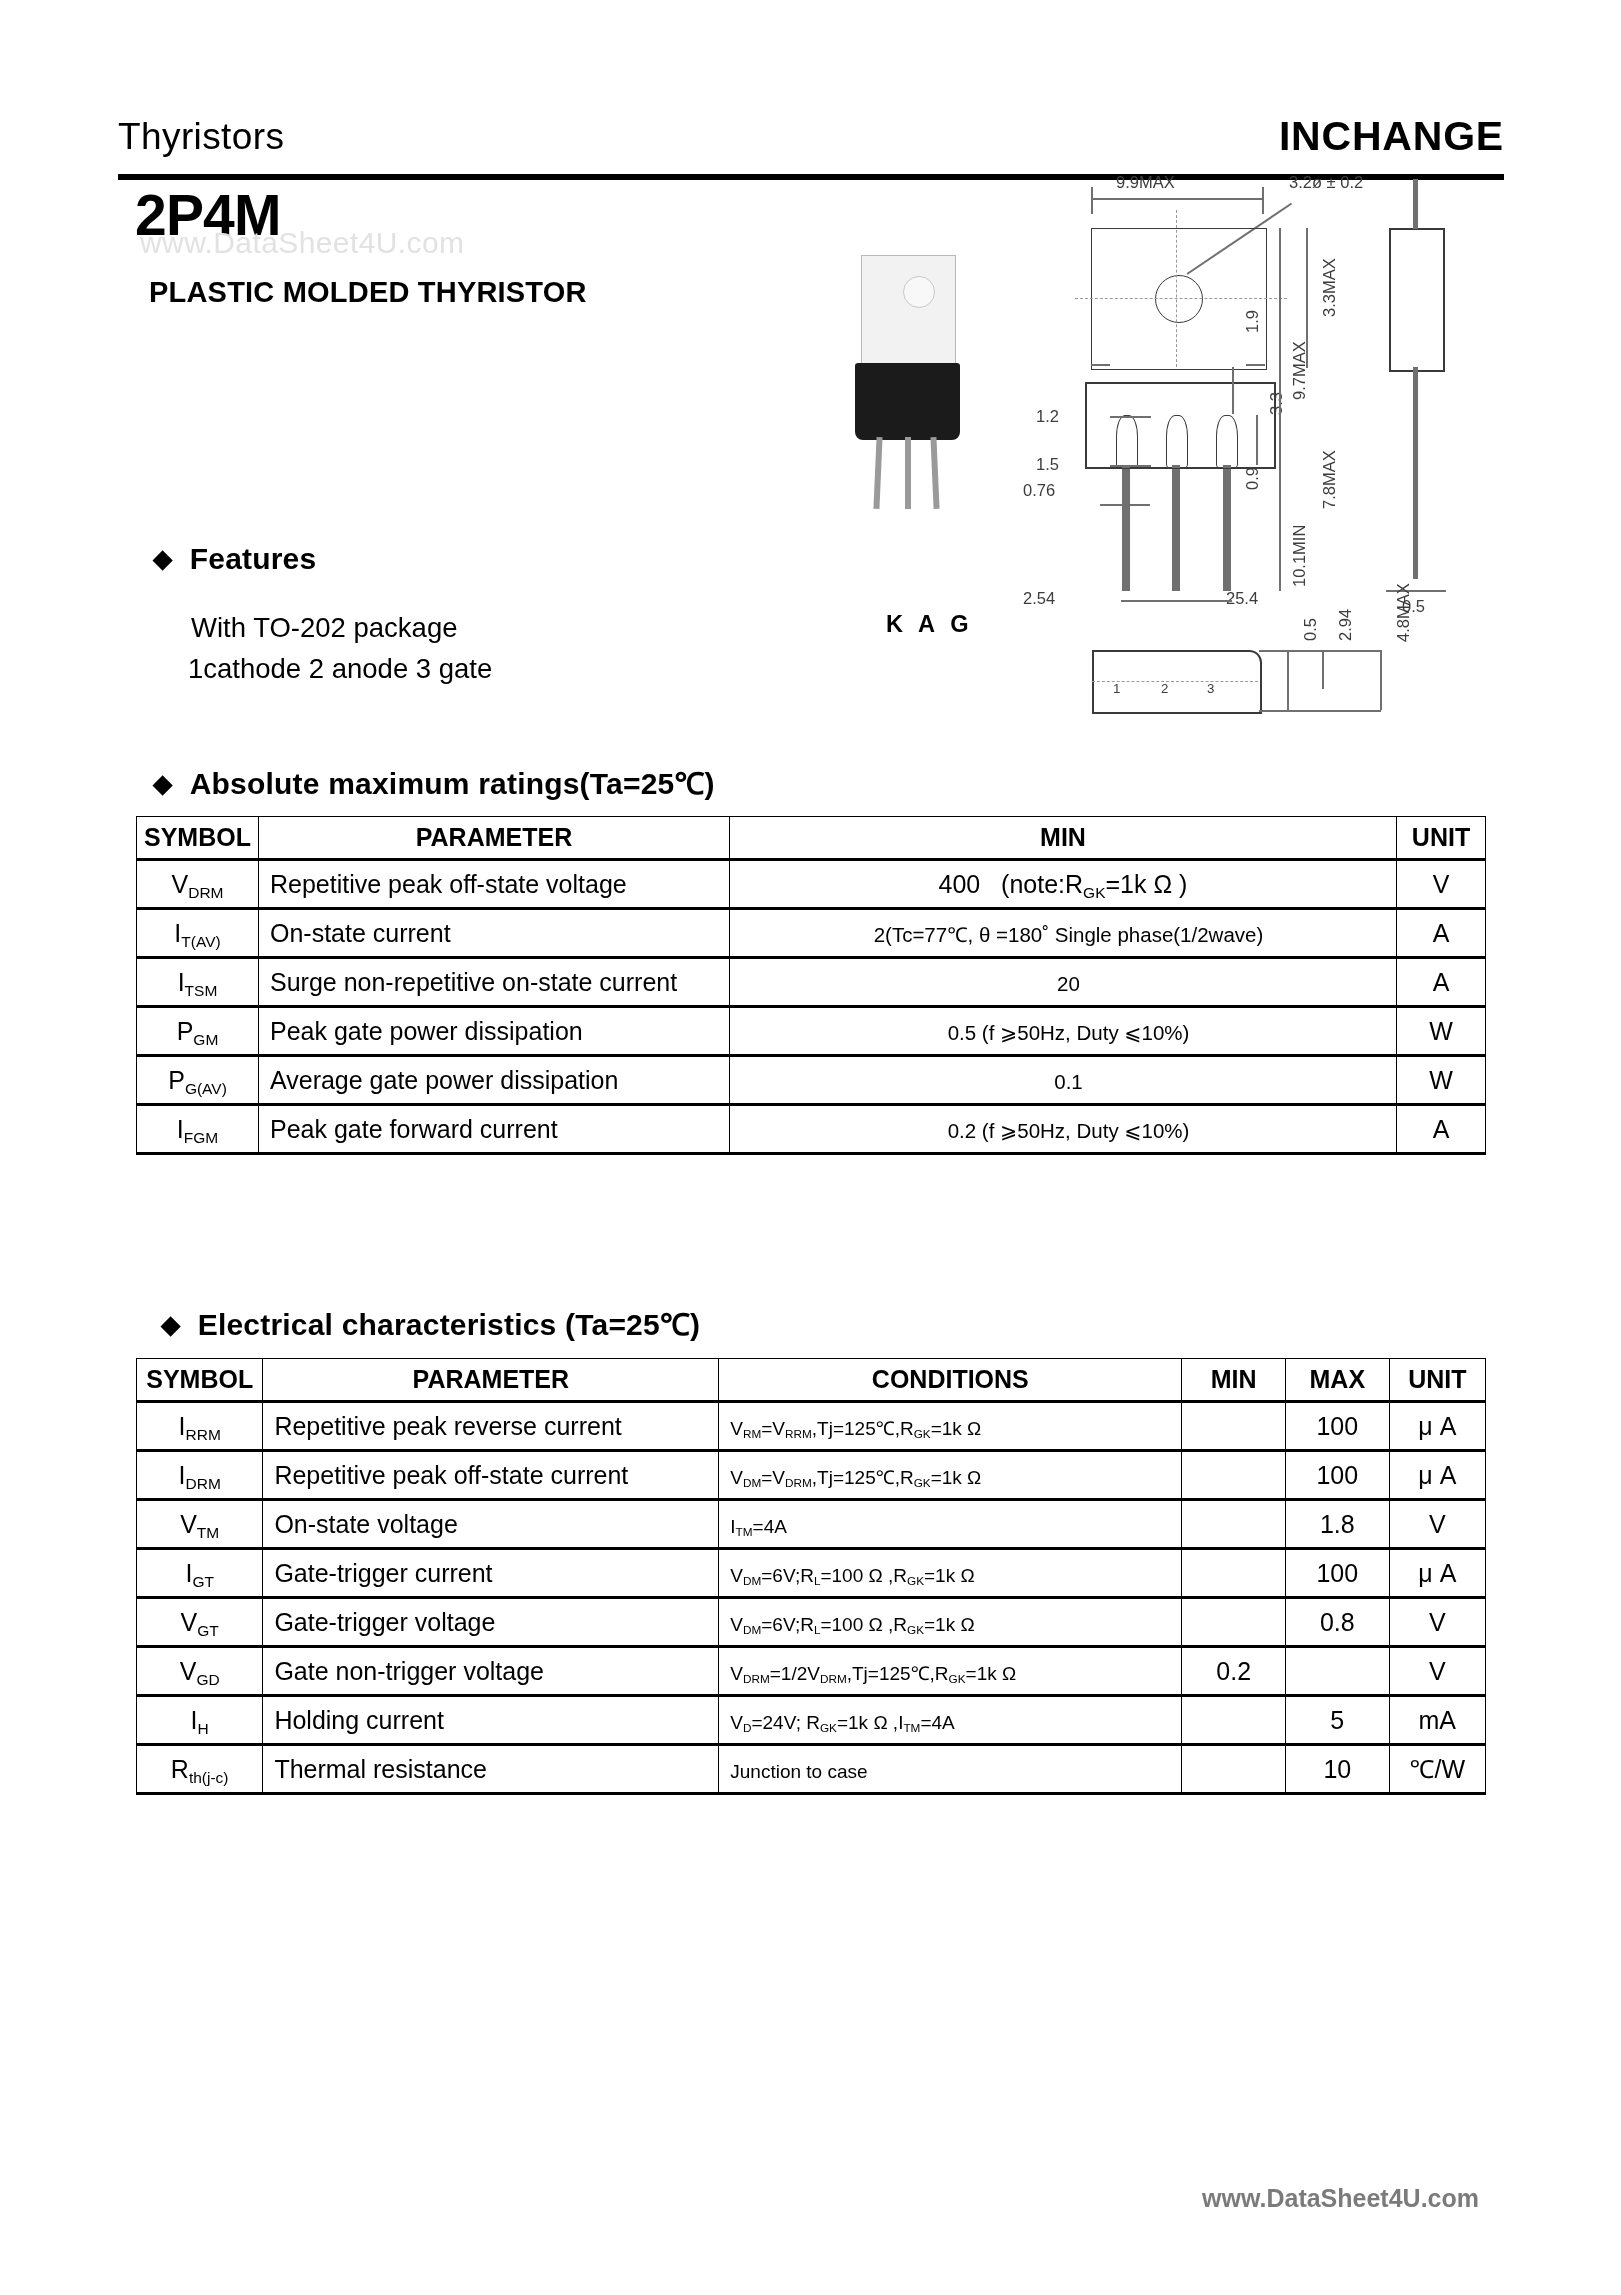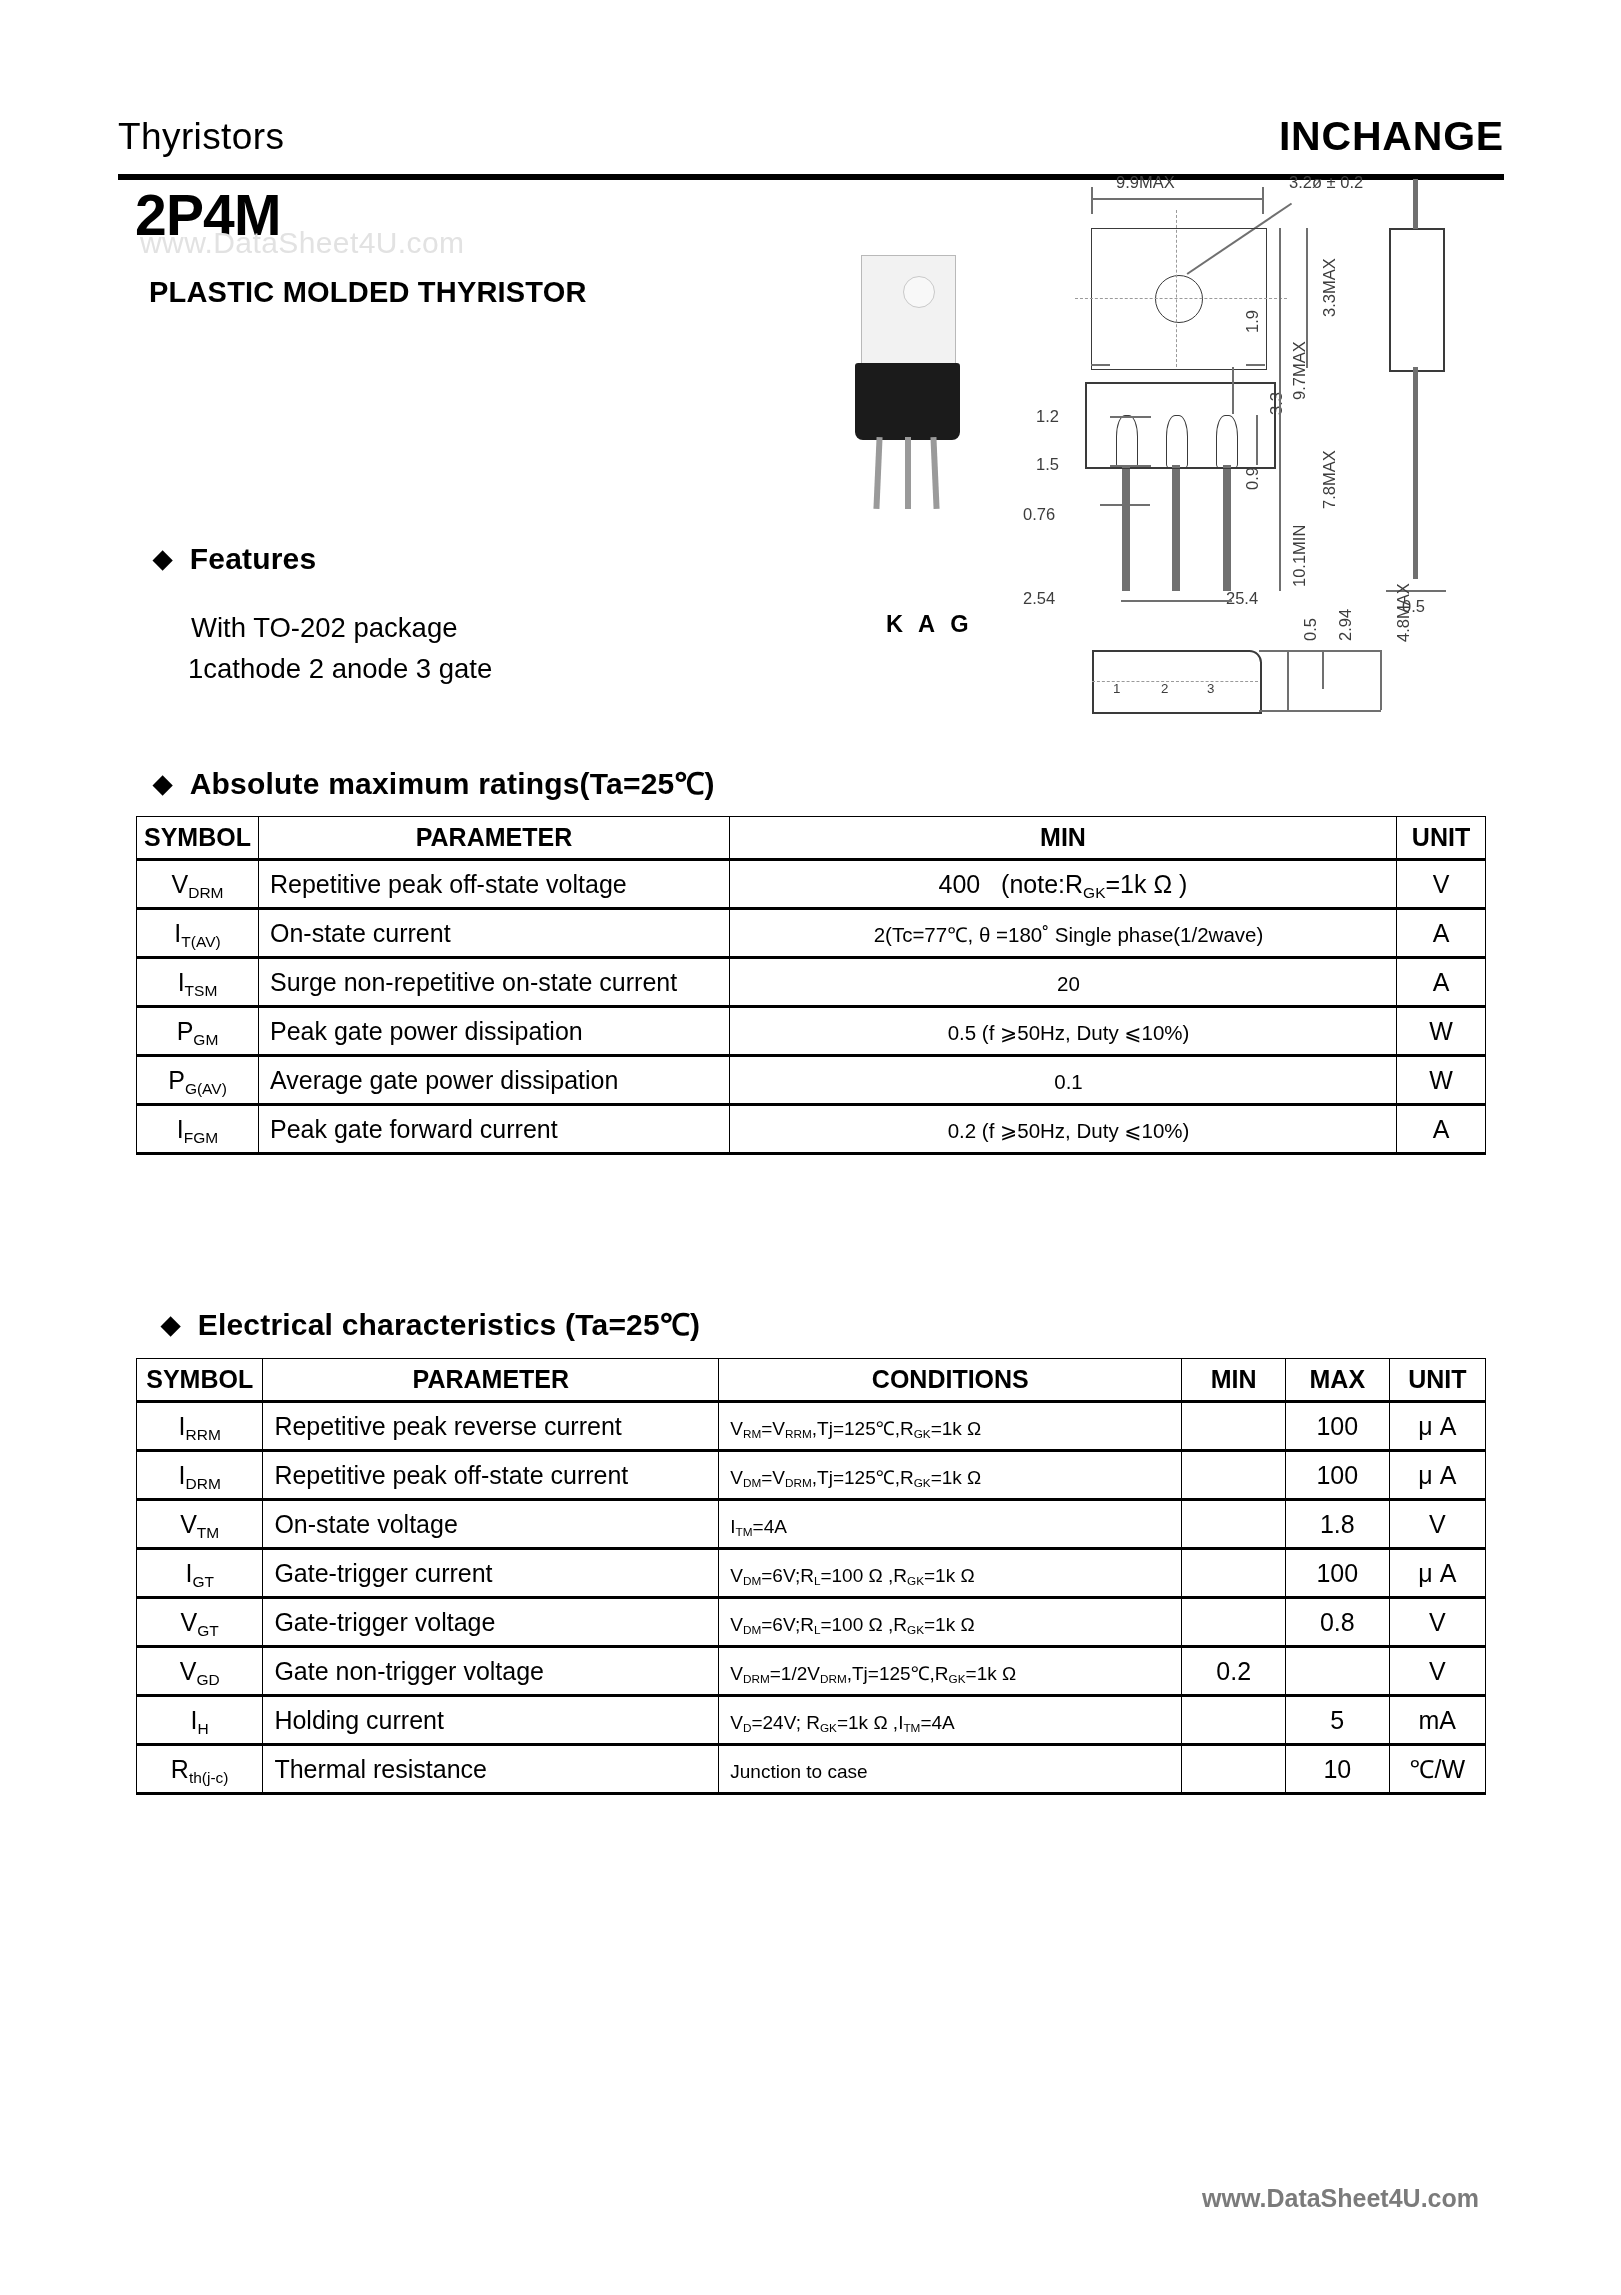--- a/index.html
+++ b/index.html
@@ -304,21 +304,21 @@
     <div class="ln" style="left:61px; top:286px; width:7.9px; height:126px;"></div>
     <div class="ln" style="left:111px; top:286px; width:7.9px; height:126px;"></div>
     <div class="ln" style="left:162px; top:286px; width:7.9px; height:126px;"></div>
 
     <div class="box" style="left:55px; top:236px; width:20.4px; height:52px; border-radius:40% 40% 4.7px 4.7px;"></div>
     <div class="box" style="left:105px; top:236px; width:20.4px; height:52px; border-radius:40% 40% 4.7px 4.7px;"></div>
     <div class="box" style="left:155px; top:236px; width:20.4px; height:52px; border-radius:40% 40% 4.7px 4.7px;"></div>
 
     <div class="dim" style="left:-25px; top:228px;">1.2</div>
     <div class="dim" style="left:-25px; top:276px;">1.5</div>
-    <div class="dim" style="left:-38px; top:326px;">0.76</div>
+    <div class="dim" style="left:-38px; top:302px;">0.76</div>
     <div class="dim" style="left:-38px; top:410px;">2.54</div>
     <div class="dim" style="left:165px; top:410px;">25.4</div>
 
     <div class="ln" style="left:49px; top:237px; width:41px; height:1.6px;"></div>
     <div class="ln" style="left:49px; top:286px; width:41px; height:1.6px;"></div>
     <div class="ln" style="left:39px; top:325px; width:50px; height:1.6px;"></div>
     <div class="ln" style="left:60px; top:421px; width:111px; height:1.6px;"></div>
 
     <div class="dimv" style="left:259px; top:138px;">3.3MAX</div>
     <div class="dimv" style="left:229px; top:221px;">9.7MAX</div>

